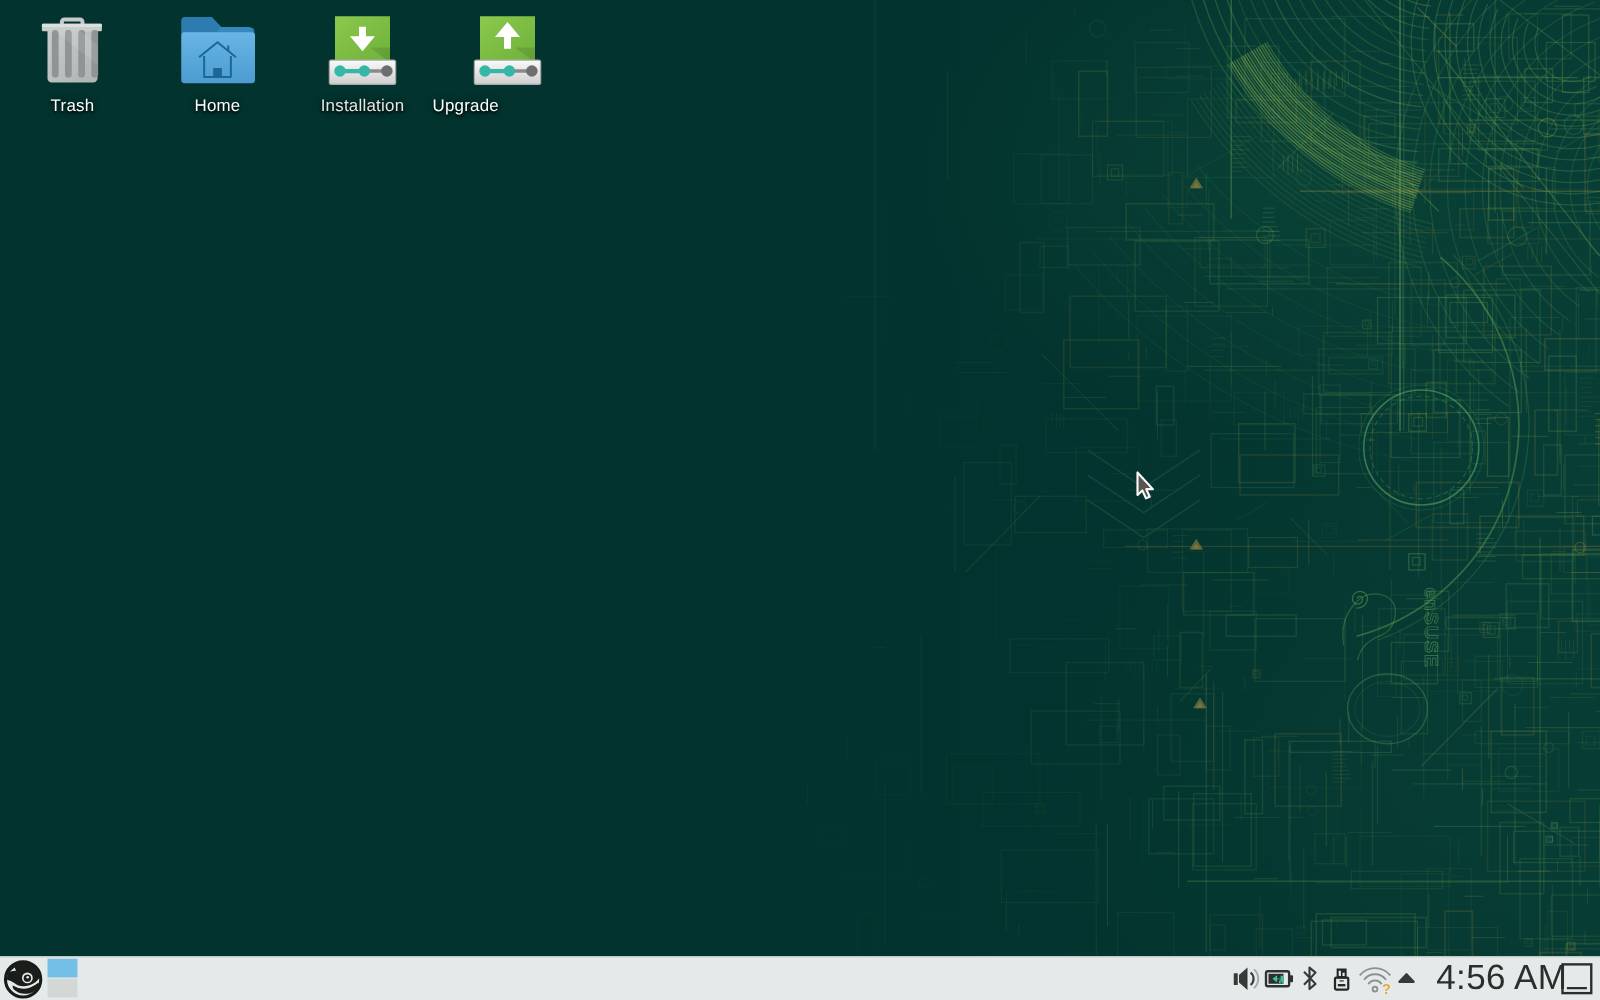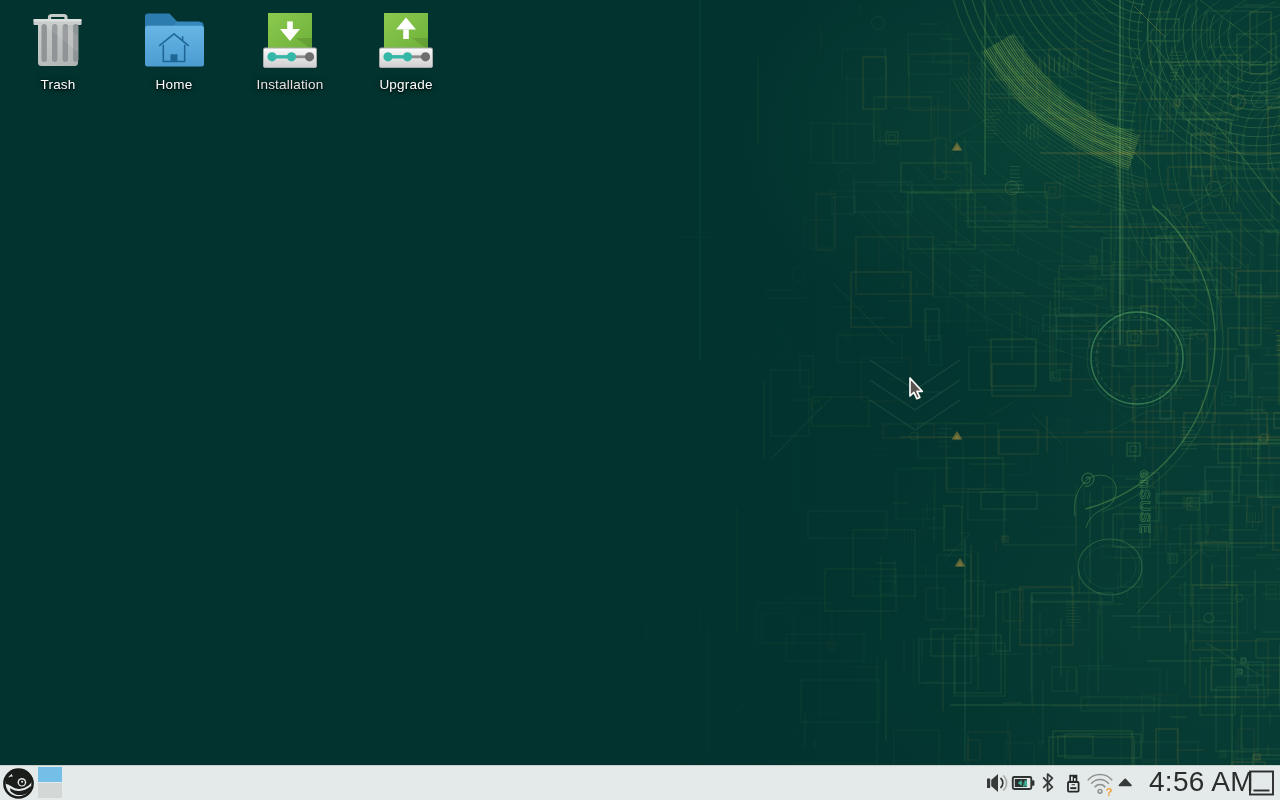--- a/index.html
+++ b/index.html
@@ -1038,21 +1038,21 @@
 <path d="M66,34 l16,12 v-12 z" fill="#000" opacity="0.10"></path>
 <rect x="57.2" y="25.5" width="5.6" height="9.5" fill="#fff"></rect>
         <path d="M50,25.5 h20 l-10,-11.9 z" fill="#fff"></path>
 <rect x="33.5" y="44" width="53" height="19.5" rx="1.5" fill="url(#tr1)" stroke="#a9a9a9" stroke-width="1"></rect>
 <line x1="42" y1="52.8" x2="61.5" y2="52.8" stroke="#35b7a8" stroke-width="3.4"></line>
 <line x1="61.5" y1="52.8" x2="79.5" y2="52.8" stroke="#8a8a8a" stroke-width="2.8"></line>
 <circle cx="42" cy="52.8" r="4.6" fill="#35b7a8"></circle>
 <circle cx="61.5" cy="52.8" r="4.6" fill="#35b7a8"></circle>
 <circle cx="79.5" cy="52.8" r="4.6" fill="#6e6e6e"></circle>
 </svg>
-<div style="position:absolute;left:0;top:73px;width:120px;text-align:center;letter-spacing:0.2px;font-size:13.5px;color:#ffffff;text-shadow:0 1px 2px rgba(0,0,0,0.95), 0 0 6px rgba(0,0,0,0.5)">Upgrade</div>
+<div style="position:absolute;left:0;top:73px;width:120px;letter-spacing:0.2px;font-size:13.5px;color:#ffffff;text-shadow:0 1px 2px rgba(0,0,0,0.95), 0 0 6px rgba(0,0,0,0.5)">Upgrade</div>
 </div>
 <svg width="26" height="30" viewBox="0 0 26 30" style="position:absolute;left:908px;top:376px">
 <path d="M2,2 L2,20 L5.9,16.4 L8.8,22.7 L11.8,21.4 L9.0,15.3 L14.3,15.3 Z" fill="#5a5450" stroke="#fafafa" stroke-width="1.7" stroke-linejoin="round"></path>
 </svg>
 <div style="position:absolute;left:0;top:765px;width:1280px;height:35px;background:#e4eae9;border-top:1px solid #c6cecc;box-sizing:border-box">
 <svg width="33" height="33" viewBox="0 0 33 33" style="position:absolute;left:2px;top:1px">
 <circle cx="16.5" cy="16.5" r="14.1" fill="#e4eae9" stroke="#191b19" stroke-width="2.5"></circle>
 <path d="M3.6,16.8 A12.9,12.9 0 1 1 29.9,14.5 Q28.5,17.1 26.3,18.7 Q22.5,21.6 17.5,21.9 Q12.5,22.1 9.8,19.6 Q6.5,17.3 3.6,16.8 z" fill="#1b1d1b"></path>
 <path d="M9.0,21.8 Q13,24.3 17.5,24.0 Q23,23.6 28.6,19.2 L29.4,20.2 Q27.5,26.3 21.5,27.7 Q14,29.3 8.9,24.4 Q7.7,22.7 8.2,21.2 z" fill="#1b1d1b"></path>
 <path d="M5.9,10.4 L9.7,7.0 L10.8,9.5 Q8,9.6 5.9,10.4 z" fill="#e4eae9"></path>

